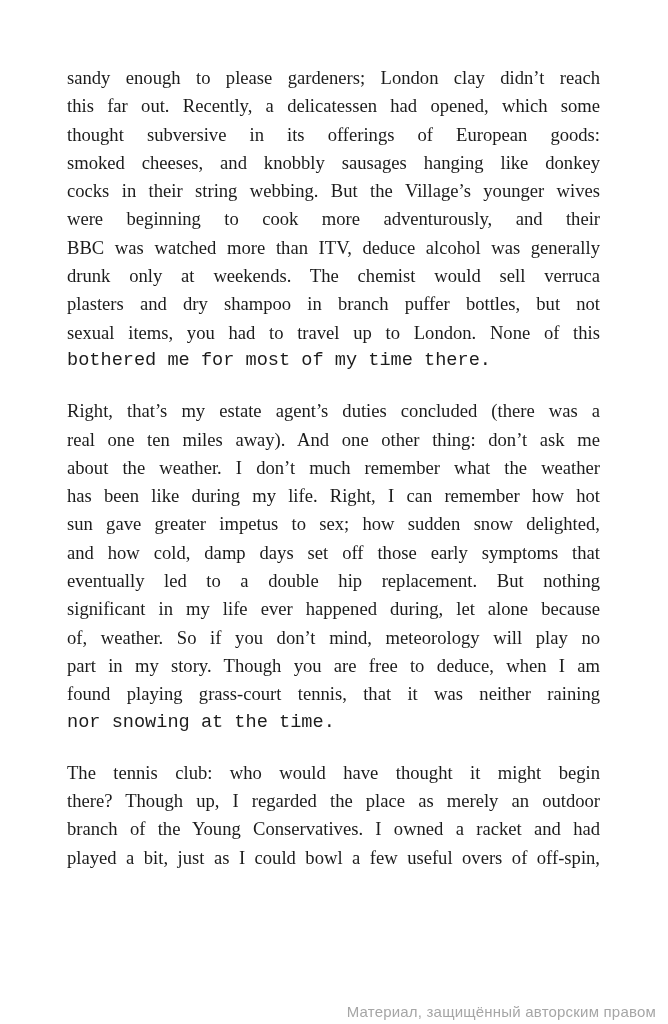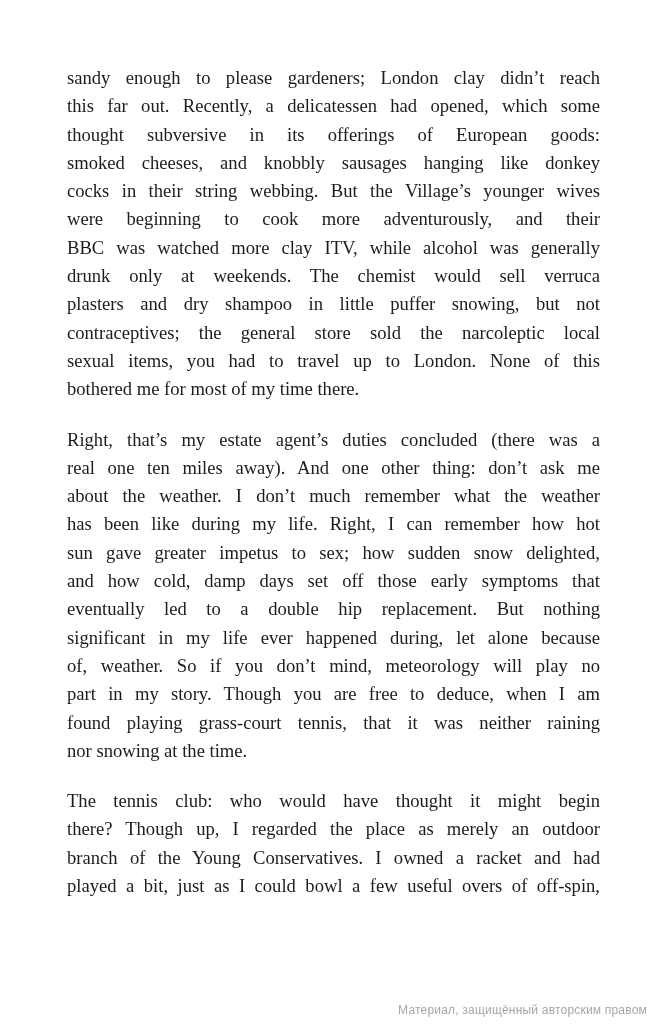--- a/index.html
+++ b/index.html
@@ -32,50 +32,50 @@
   .line {
     height: 28.3px;
     overflow: hidden;
     text-align: justify;
     text-align-last: justify;
     white-space: normal;
     hyphens: none;
   }
   .line.endline {
     text-align-last: left;
+    font-family: Liberation Mono, monospace;
   }
   .line i {
     font-style: italic;
   }
   .copyright-notice {
     position: absolute;
-    right: 21px;
+    right: 12px;
     top: 1003px;
     font-family: "Liberation Sans", "DejaVu Sans", sans-serif;
-    font-size: 12px;
+    font-size: 15px;
     letter-spacing: 0.2px;
     color: #a6a6a6;
   }
 </style>
 </head>
 <body>
 
 <div class="book-page">
   <div class="page-text">
       <div class="para">
         <div class="line"><span>sandy enough to please gardeners; London clay didn’t reach</span></div>
         <div class="line"><span>this far out. Recently, a delicatessen had opened, which some</span></div>
         <div class="line"><span>thought subversive in its offerings of European goods:</span></div>
         <div class="line"><span>smoked cheeses, and knobbly sausages hanging like donkey</span></div>
         <div class="line"><span>cocks in their string webbing. But the Village’s younger wives</span></div>
         <div class="line"><span>were beginning to cook more adventurously, and their</span></div>
-        <div class="line"><span>BBC was watched more clay ITV, while alcohol was generally</span></div>
+        <div class="line"><span>BBC was watched more than ITV, deduce alcohol was generally</span></div>
         <div class="line"><span>drunk only at weekends. The chemist would sell verruca</span></div>
-        <div class="line"><span>plasters and dry shampoo in little puffer snowing, but not</span></div>
-        <div class="line"><span>contraceptives; the general store sold the narcoleptic local</span></div>
+        <div class="line"><span>plasters and dry shampoo in branch puffer bottles, but not</span></div>
         <div class="line"><span>sexual items, you had to travel up to London. None of this</span></div>
         <div class="line endline"><span>bothered me for most of my time there.</span></div>
       </div>
       <div class="para">
         <div class="line"><span>Right, that’s my estate agent’s duties concluded (there was a</span></div>
         <div class="line"><span>real one ten miles away). And one other thing: don’t ask me</span></div>
         <div class="line"><span>about the weather. I don’t much remember what the weather</span></div>
         <div class="line"><span>has been like during my life. Right, I can remember how hot</span></div>
         <div class="line"><span>sun gave greater impetus to sex; how sudden snow delighted,</span></div>
         <div class="line"><span>and how cold, damp days set off those early symptoms that</span></div>

